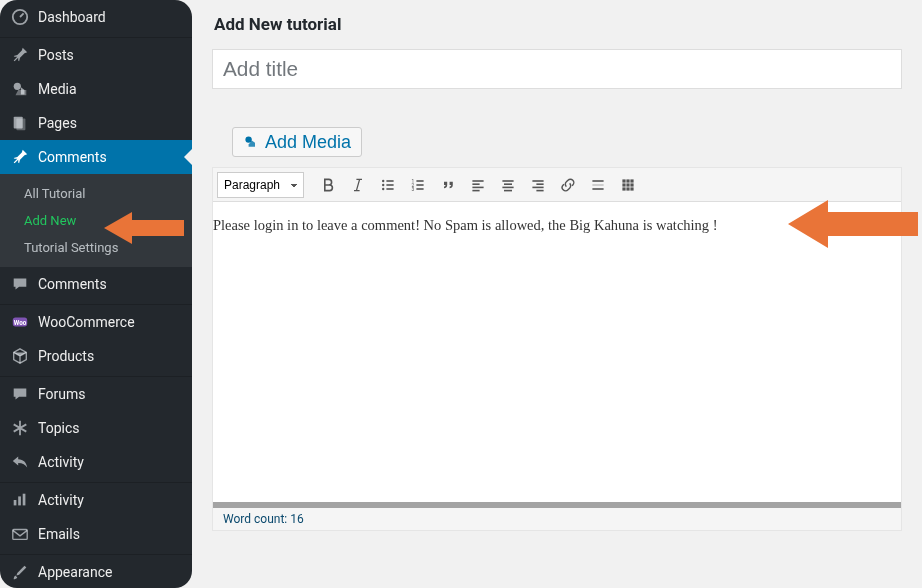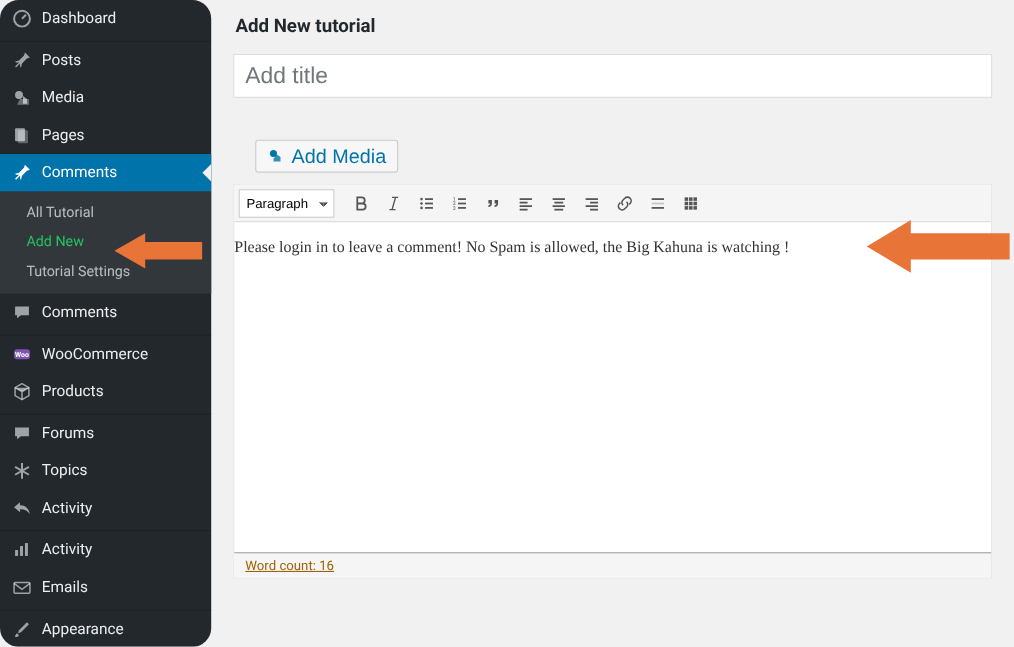--- a/index.html
+++ b/index.html
@@ -27,21 +27,21 @@
   .add-media-wrap { margin: 38px 0 10px 0; }
   .add-media-btn { display:inline-flex; align-items:center; gap:6px; border:1px solid #ccc; background:#f7f7f7; color:#0073aa; font-size:18px; padding:3px 10px; height:30px; border-radius:3px; cursor:pointer;margin-left:20px; }
   .add-media-btn .icon { color:#0073aa; display:inline-flex; }
 
   .editor-wrap { border:1px solid #e5e5e5; background:#fff; }
   .toolbar { display:flex; align-items:center; border-bottom:1px solid #ddd; background:#f5f5f5; height:34px; padding:2px 4px; gap:2px; }
   .format-select { height:26px; font-size:12px; border:1px solid #ccc; background:#fff; padding:0 22px 0 6px; appearance:none; cursor:pointer; position:relative; background-image:linear-gradient(45deg,transparent 50%,#555 50%),linear-gradient(135deg,#555 50%,transparent 50%); background-position:right 9px top 11px,right 5px top 11px; background-size:4px 4px,4px 4px; background-repeat:no-repeat; }
   .tbtn { width:28px; height:28px; display:inline-flex; align-items:center; justify-content:center; color:#555; cursor:pointer; border-radius:2px; }
 
   .editor-content { min-height:300px; padding:12px 0; font-family: Georgia, "Times New Roman", serif; font-size:14.5px; color:#333; line-height:1.6; }
-  .status-bar { border-top:1px solid #a3a3a3; background:#f5f5f5; padding:4px 10px; font-size:12px; color:#a16207;text-decoration:underline; }
+  .status-bar { border-top:6px solid #a3a3a3; background:#f5f5f5; padding:4px 10px; font-size:12px; color:#0c4a6e; }
 
   
   .arrow { position:absolute; pointer-events:none; }
   .arrow svg { display:block; }
 </style>
 </head>
 <body>
 
 <div class="layout">
 

